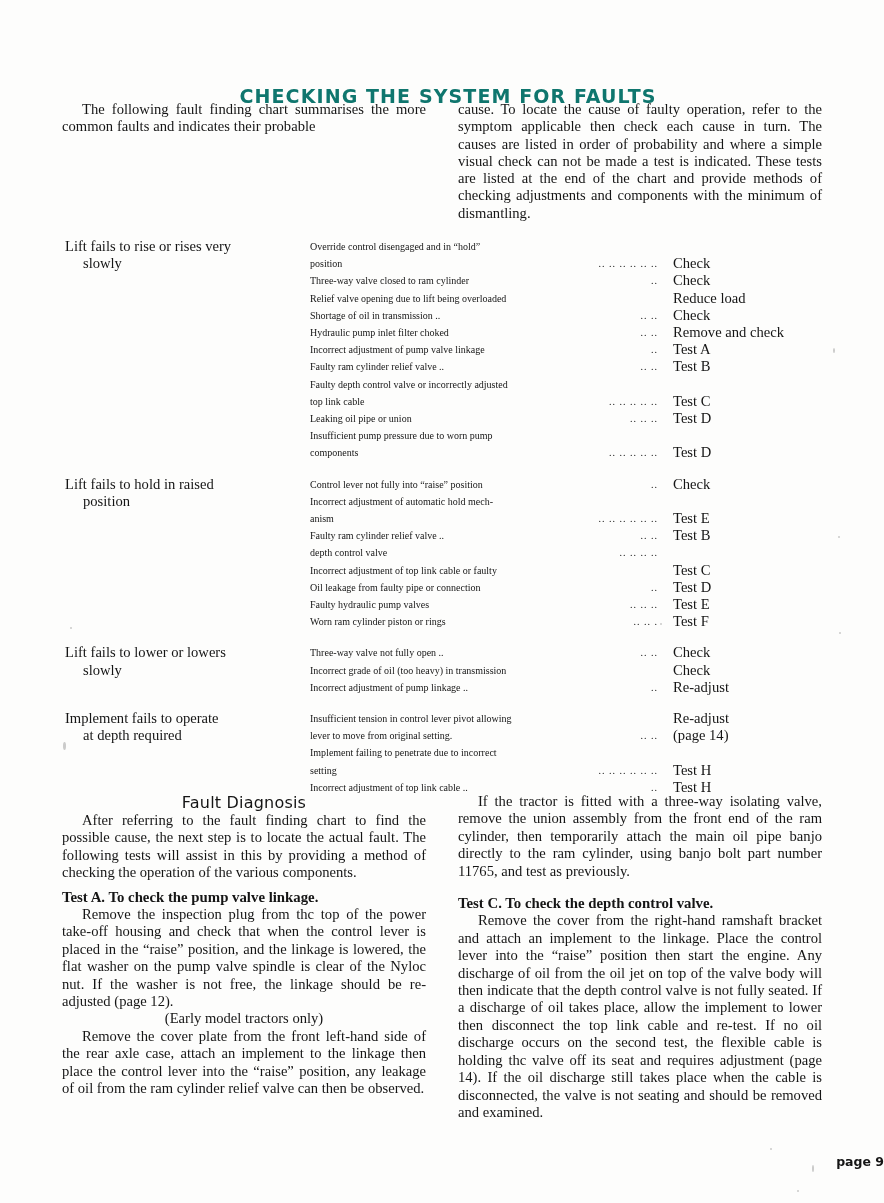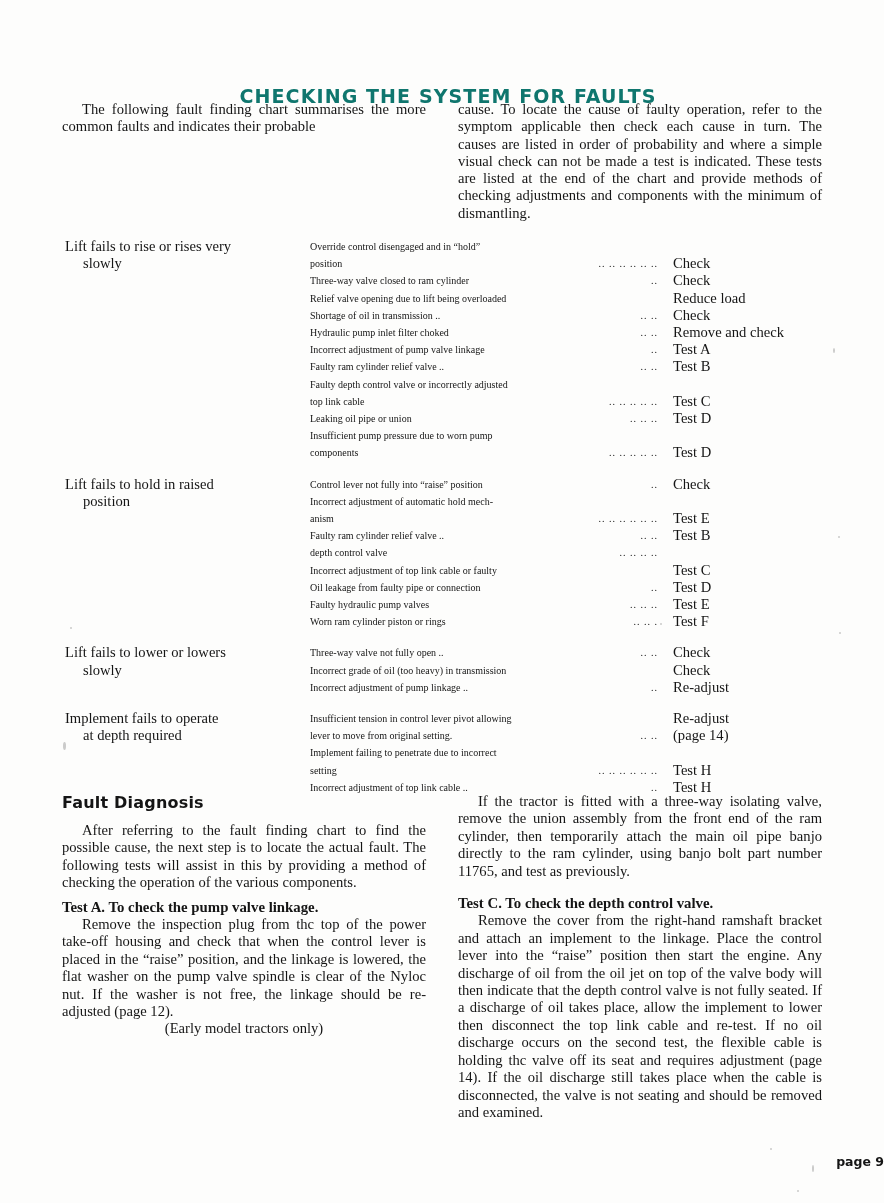--- a/index.html
+++ b/index.html
@@ -129,25 +129,26 @@
   .diag {
     position: absolute;
     top: 793px;
     left: 62px;
     width: 760px;
     display: flex;
     gap: 32px;
   }
   .diag-col { width: 364px; }
   .diag h2 {
-    margin: 0 0 10px 0;
+    margin: 0 0 0 0;
     font-family: "DejaVu Sans", "Liberation Sans", sans-serif;
     font-size: 16px;
-    font-weight: bold;
+    font-weight: normal;
     letter-spacing: .2px;
+    text-align: center;
   }
   .diag h3 {
     margin: 2px 0 0 0;
     font-size: 14.8px;
     font-weight: bold;
     line-height: 17.4px;
   }
   .diag p {
     margin: 0;
     font-size: 14.6px;
@@ -373,20 +374,21 @@
   </div>
 
   <div class="diag">
     <div class="diag-col">
       <h2>Fault Diagnosis</h2>
       <p>After referring to the fault finding chart to find the possible cause, the next step is to locate the actual fault. The following tests will assist in this by providing a method of checking the operation of the various components.</p>
       <div class="gap-sm"></div>
       <h3>Test A.  To check the pump valve linkage.</h3>
       <p>Remove the inspection plug from thc top of the power take-off housing and check that when the control lever is placed in the “raise” position, and the linkage is lowered, the flat washer on the pump valve spindle is clear of the Nyloc nut. If the washer is not free, the linkage should be re-adjusted (page 12).</p>
       <p class="center">(Early model tractors only)</p>
+      <p>Remove the cover plate from the front left-hand side of the rear axle case, attach an implement to the linkage then place the control lever into the “raise” position, any leakage of oil from the ram cylinder relief valve can then be observed.</p>
     </div>
     <div class="diag-col">
       <p>If the tractor is fitted with a three-way isolating valve, remove the union assembly from the front end of the ram cylinder, then temporarily attach the main oil pipe banjo directly to the ram cylinder, using banjo bolt part number 11765, and test as previously.</p>
       <div class="gap"></div>
       <h3>Test C.  To check the depth control valve.</h3>
       <p>Remove the cover from the right-hand ramshaft bracket and attach an implement to the linkage. Place the control lever into the “raise” position then start the engine. Any discharge of oil from the oil jet on top of the valve body will then indicate that the depth control valve is not fully seated. If a discharge of oil takes place, allow the implement to lower then disconnect the top link cable and re-test. If no oil discharge occurs on the second test, the flexible cable is holding thc valve off its seat and requires adjustment (page 14). If the oil discharge still takes place when the cable is disconnected, the valve is not seating and should be removed and examined.</p>
     </div>
   </div>
 
   <div class="footer">page 9</div>

